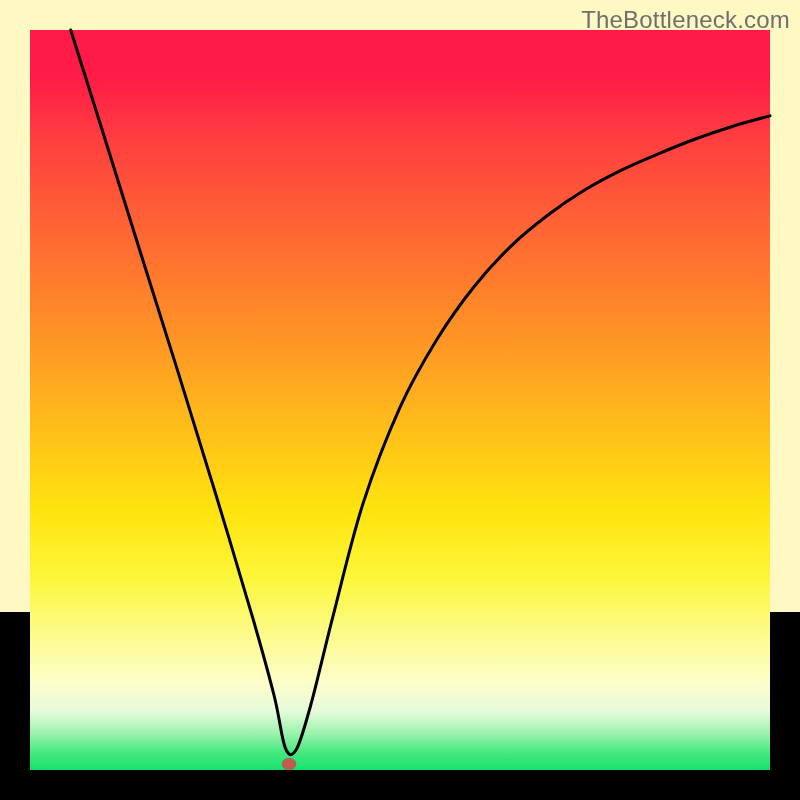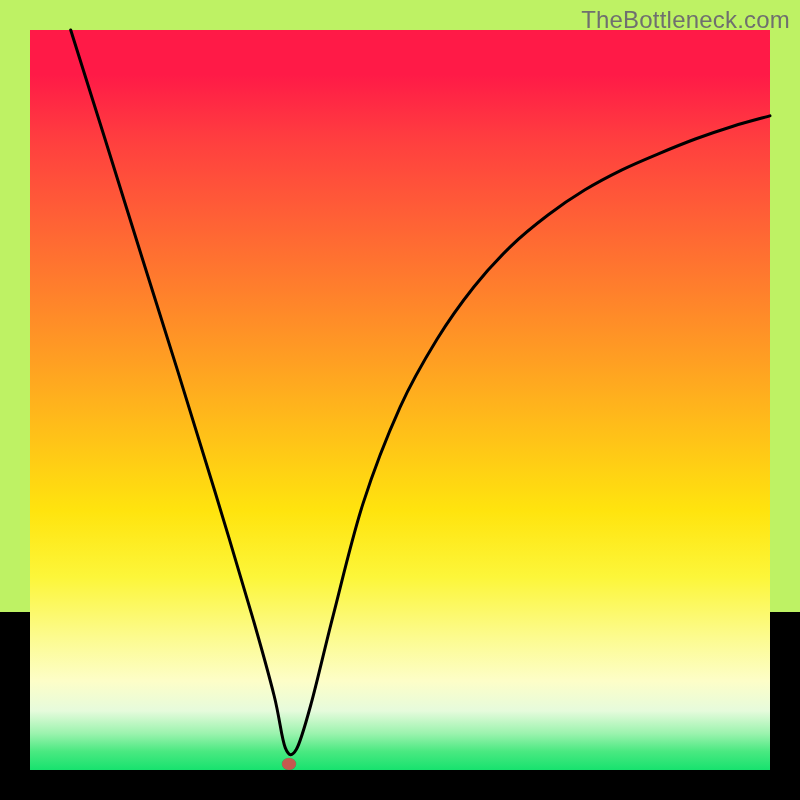--- a/index.html
+++ b/index.html
@@ -8,21 +8,21 @@
     width: 800px;
     height: 800px;
     background: #000;
     overflow: hidden;
     font-family: Arial, Helvetica, sans-serif;
   }
   .frame {
     position: relative;
     width: 800px;
     height: 612px;
-    background: #bef264;
+    background: #fef9c3;
   }
   .plot-area {
     position: absolute;
     left: 30px;
     top: 30px;
     width: 740px;
     height: 740px;
     background: linear-gradient(to bottom,
       #ff1a47 0%,
       #ff1a47 6%,

